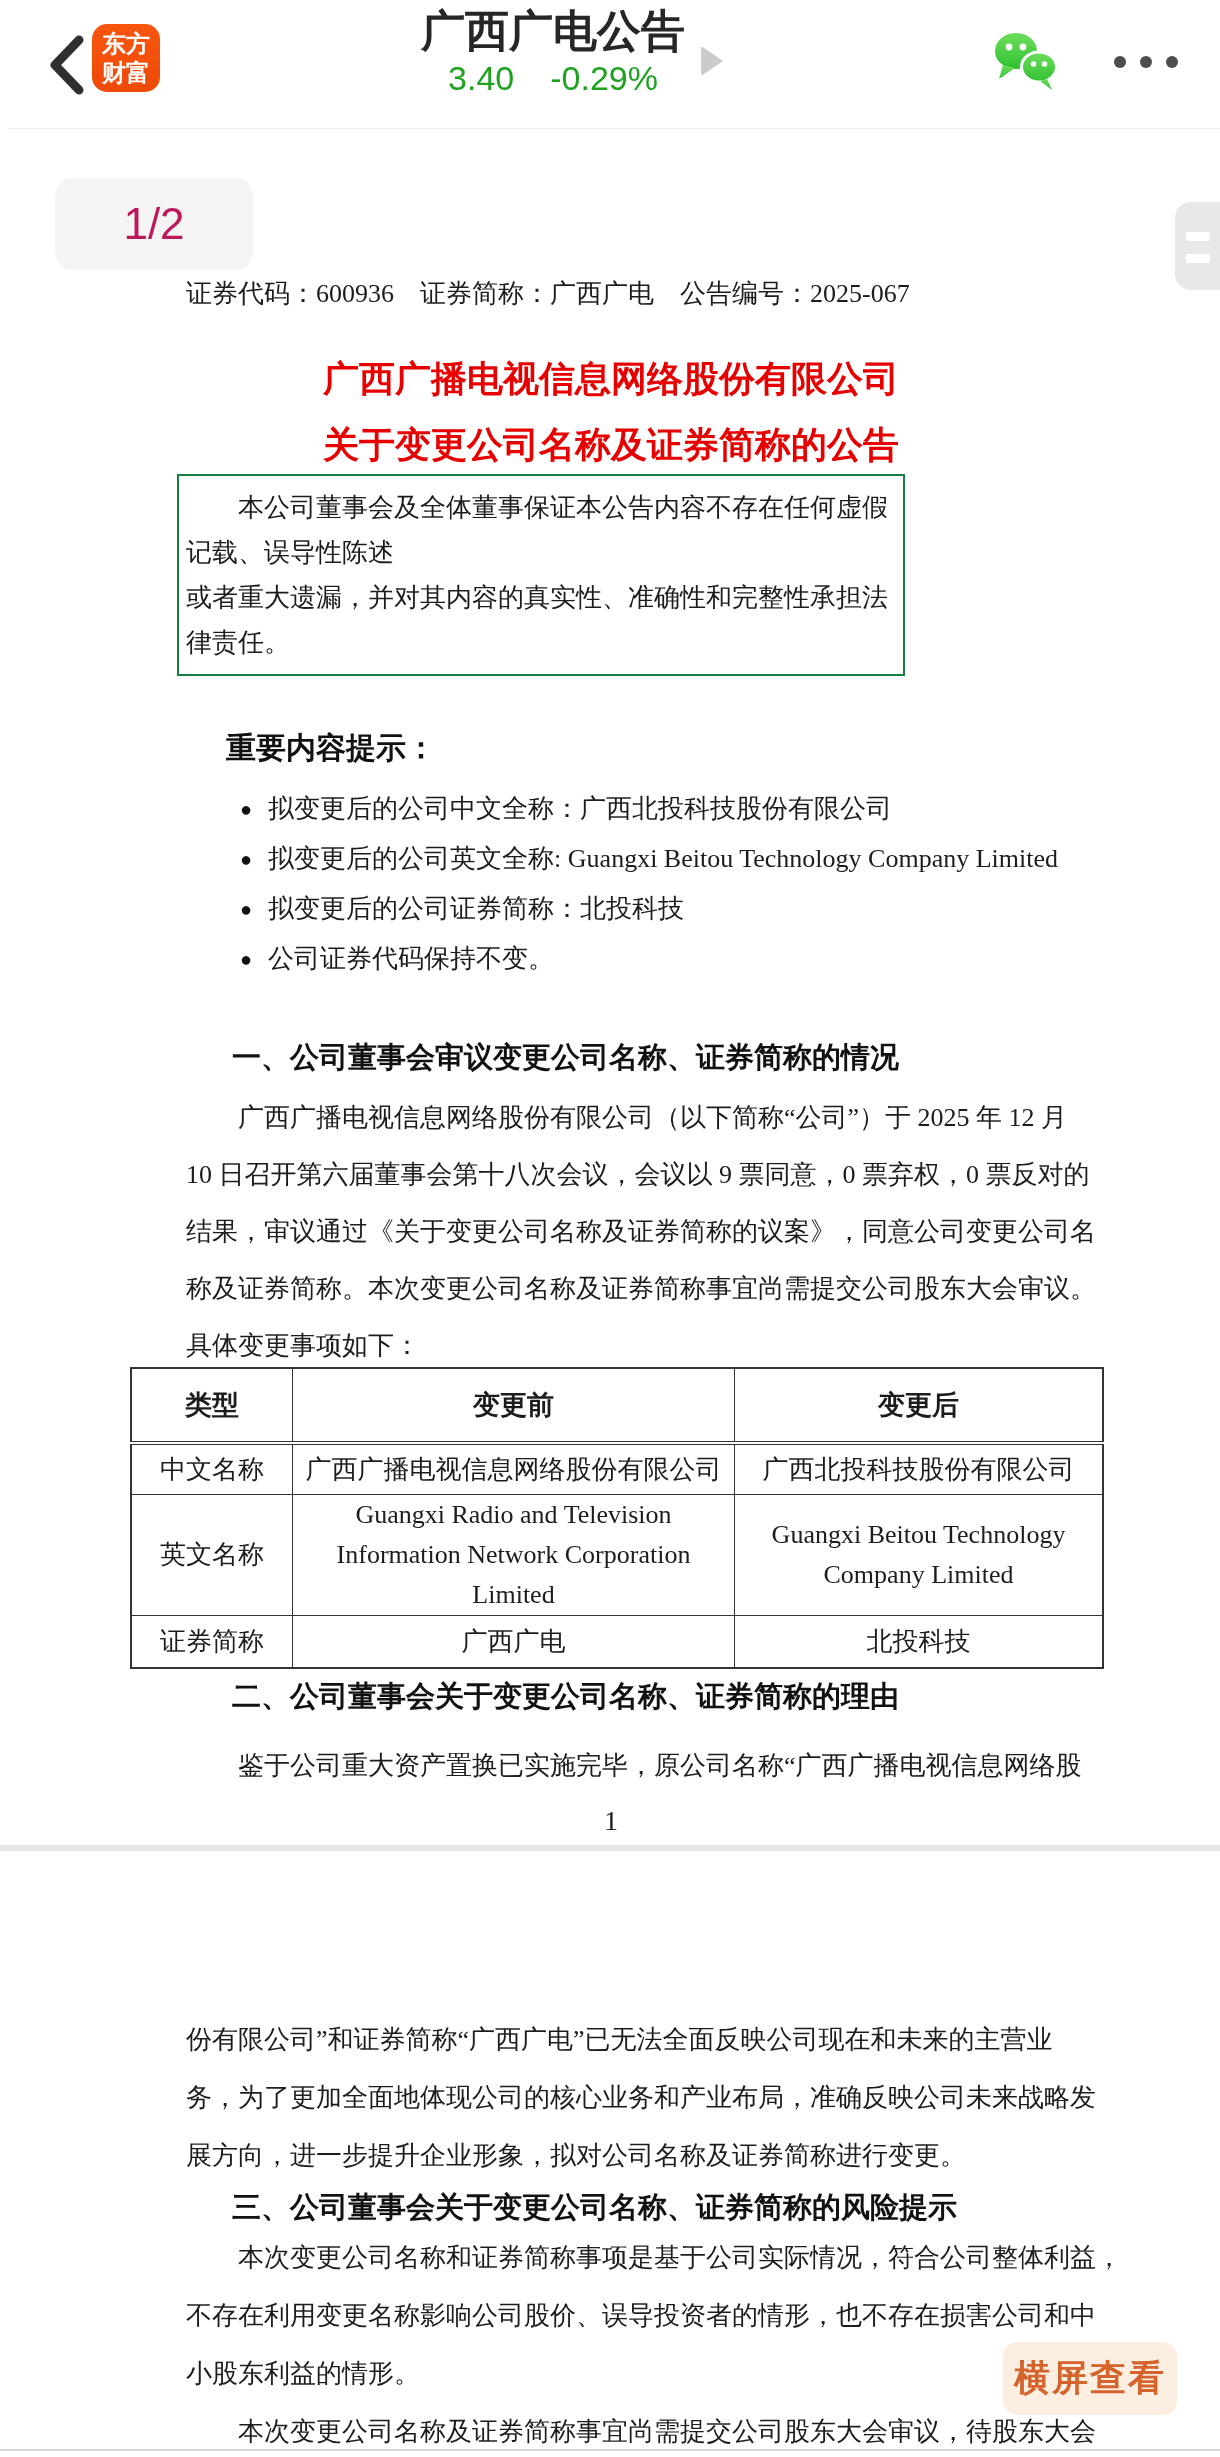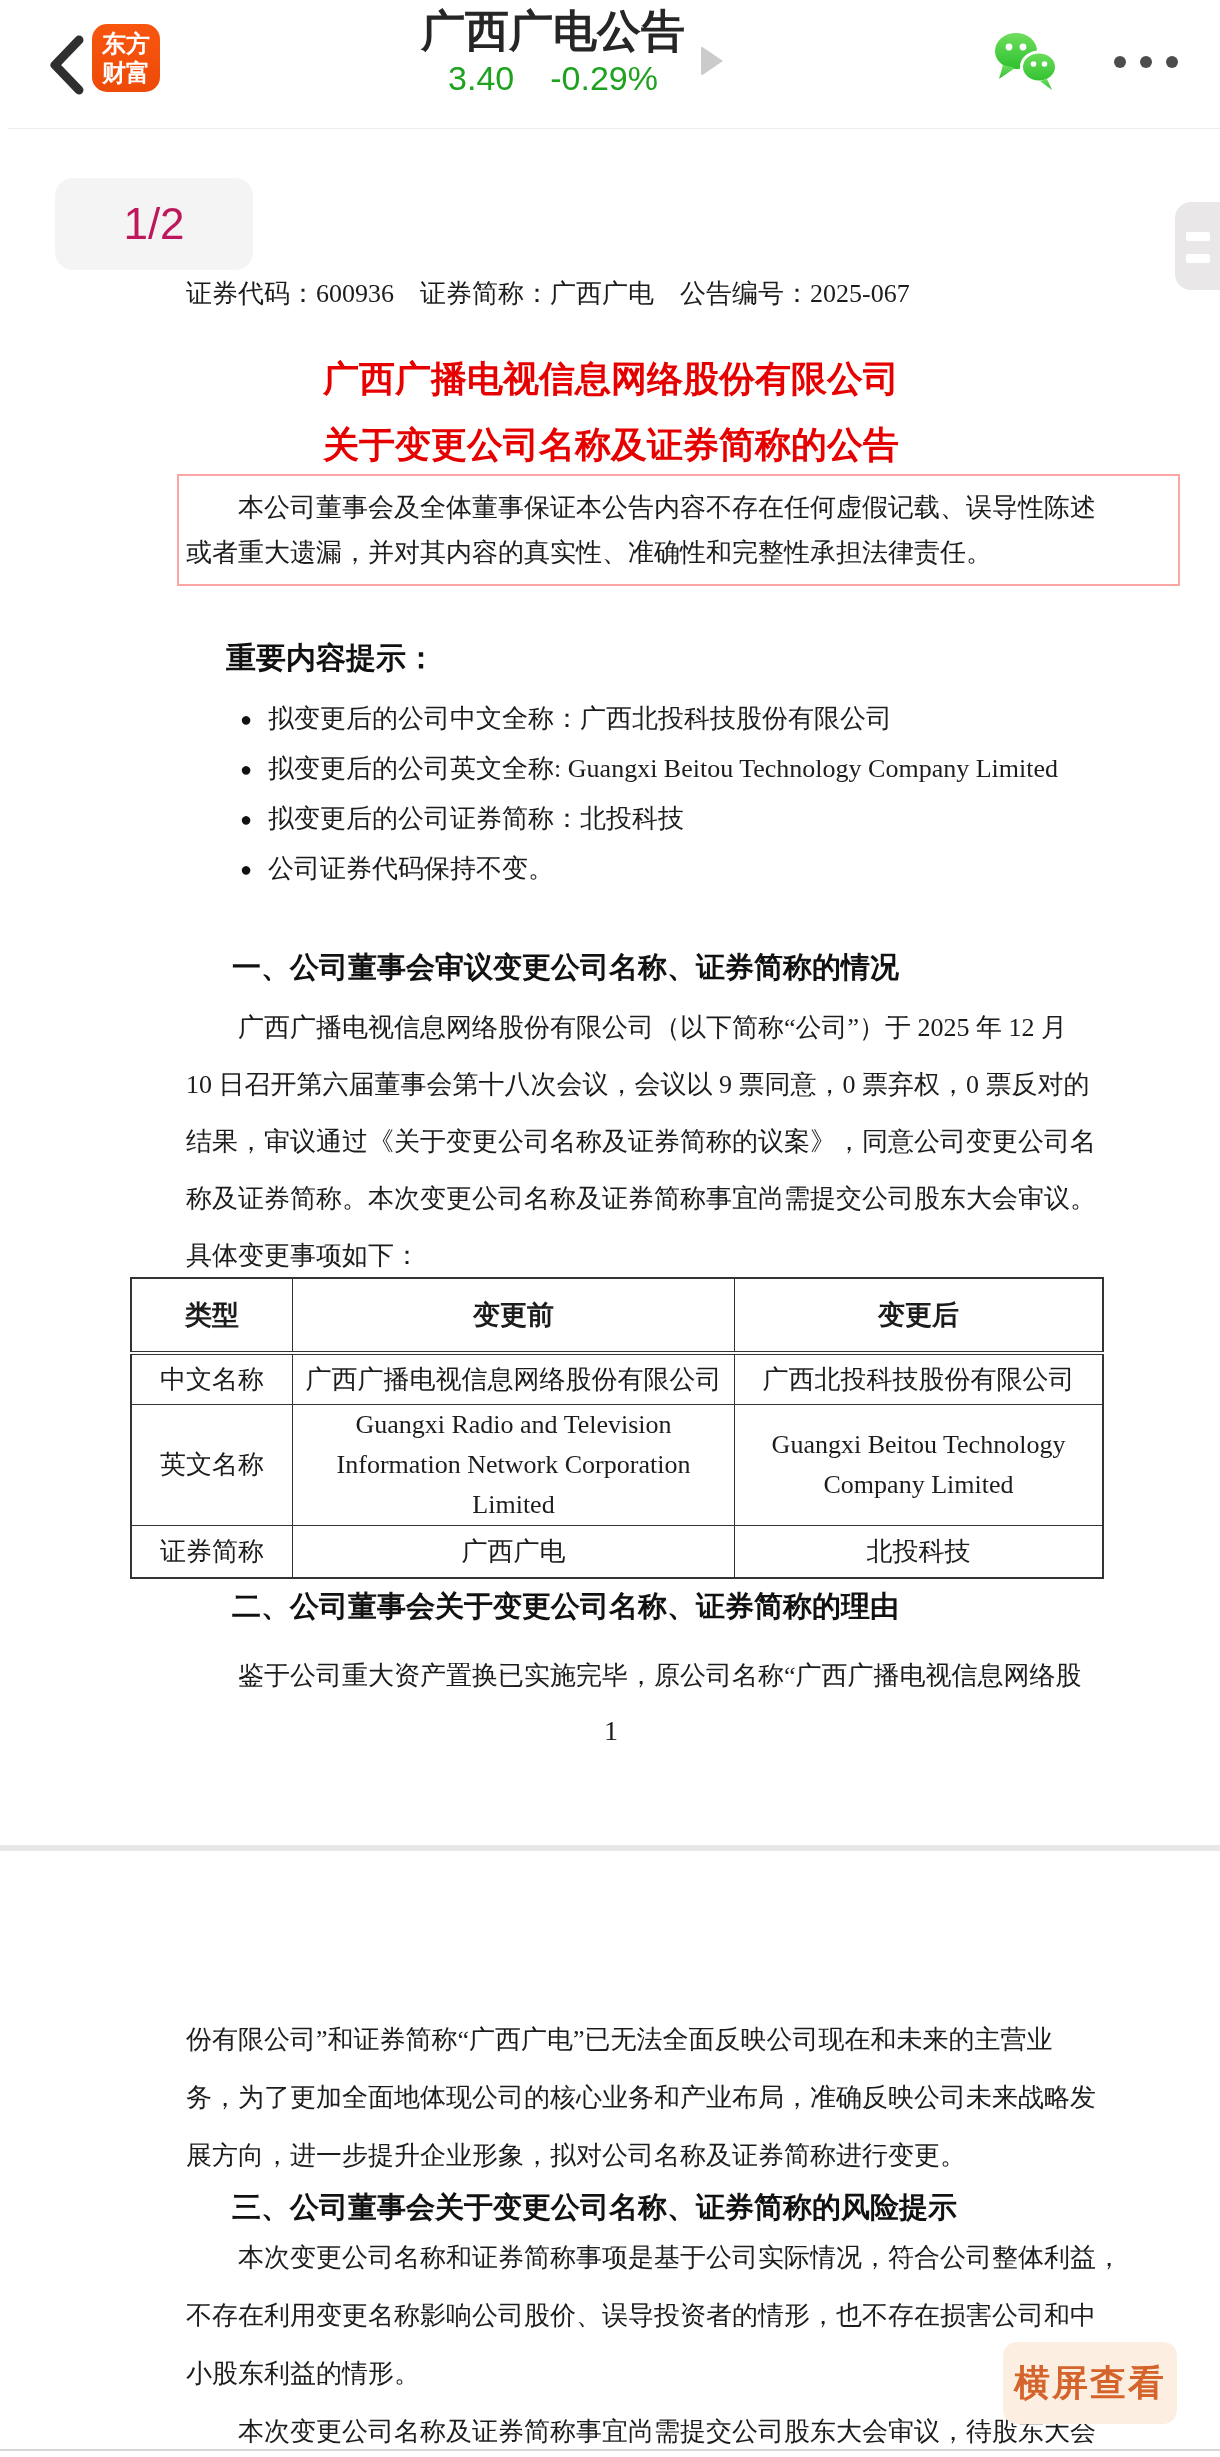--- a/index.html
+++ b/index.html
@@ -25,39 +25,39 @@
   .more i{width:12px;height:12px;border-radius:50%;background:#4d4d4d;}
 
   
   .pagebadge{position:absolute;left:55px;top:178px;width:198px;height:92px;border-radius:18px;
              background:#f4f4f4;color:#be185d;font-size:44px;display:flex;align-items:center;
              justify-content:center;z-index:20;}
   .sidetab{position:absolute;right:0;top:202px;width:45px;height:88px;background:#e9e7e8;
            border-radius:16px 0 0 16px;z-index:20;cursor:pointer;}
   .sidetab i{position:absolute;left:11px;width:24px;height:9px;border-radius:2px;background:#fff;}
   .sidetab i.b1{top:30px;} .sidetab i.b2{top:52px;}
-  .landscape-btn{position:absolute;left:1003px;top:2342px;width:174px;height:82px;
+  .landscape-btn{position:absolute;left:1003px;top:2342px;width:174px;height:73px;
                  background:#fcefe2;border-radius:14px;color:#d4642b;font-size:36px;font-weight:600;
                  display:flex;align-items:center;justify-content:center;letter-spacing:2px;
                  z-index:25;cursor:pointer;}
   .page-sep{position:absolute;left:0;top:1845px;width:1220px;height:6px;background:#e8e8e8;z-index:5;}
   .bottom-line{position:absolute;left:0;top:2449px;width:1220px;height:2px;background:#d6d6d6;z-index:5;}
 
   
   .page{position:absolute;left:0;width:1220px;background:#fff;box-sizing:border-box;
         font-family:"Liberation Serif","DejaVu Serif",serif;color:#1c1c1c;}
   .page1{top:129px;height:1716px;padding:147px 184px 0 186px;}
   .page2{top:1851px;height:606px;padding:160px 184px 0 186px;}
 
   .infoline{display:flex;gap:26px;font-size:26px;line-height:36px;white-space:nowrap;}
   .red-title{font-family:"Liberation Sans",sans-serif;font-weight:700;font-size:36px;
              line-height:50px;color:#e60000;text-align:center;white-space:nowrap;}
   .rt1{margin-top:42px;} .rt2{margin-top:16px;}
-  .disclaimer{margin-left:-9px;margin-top:4px;width:1003px;box-sizing:border-box;
-              border:2px solid #fca5a5;padding:9px 7px;font-size:26px;line-height:45px;}
+  .disclaimer{margin-left:-9px;margin-top:4px;width:728px;box-sizing:border-box;
+              border:2px solid #15803d;padding:9px 7px;font-size:26px;line-height:45px;}
   .imp-title{margin-top:50px;margin-left:40px;font-family:"Liberation Sans",sans-serif;
              font-weight:700;font-size:30px;line-height:44px;color:#111;}
   .bullets{margin-top:14px;}
   .bullet{display:flex;align-items:center;font-size:26px;line-height:50px;margin-left:54px;white-space:nowrap;}
   .bullet .dot{font-size:20px;margin-right:16px;color:#111;}
   .sec-title{margin-top:51px;margin-left:46px;font-family:"Liberation Sans",sans-serif;
              font-weight:700;font-size:29px;line-height:44px;color:#111;white-space:nowrap;}
   .paralines{margin-top:10px;}
   .pline{font-size:26px;line-height:57px;white-space:nowrap;}
   .p2line{font-size:26px;line-height:58px;white-space:nowrap;}

